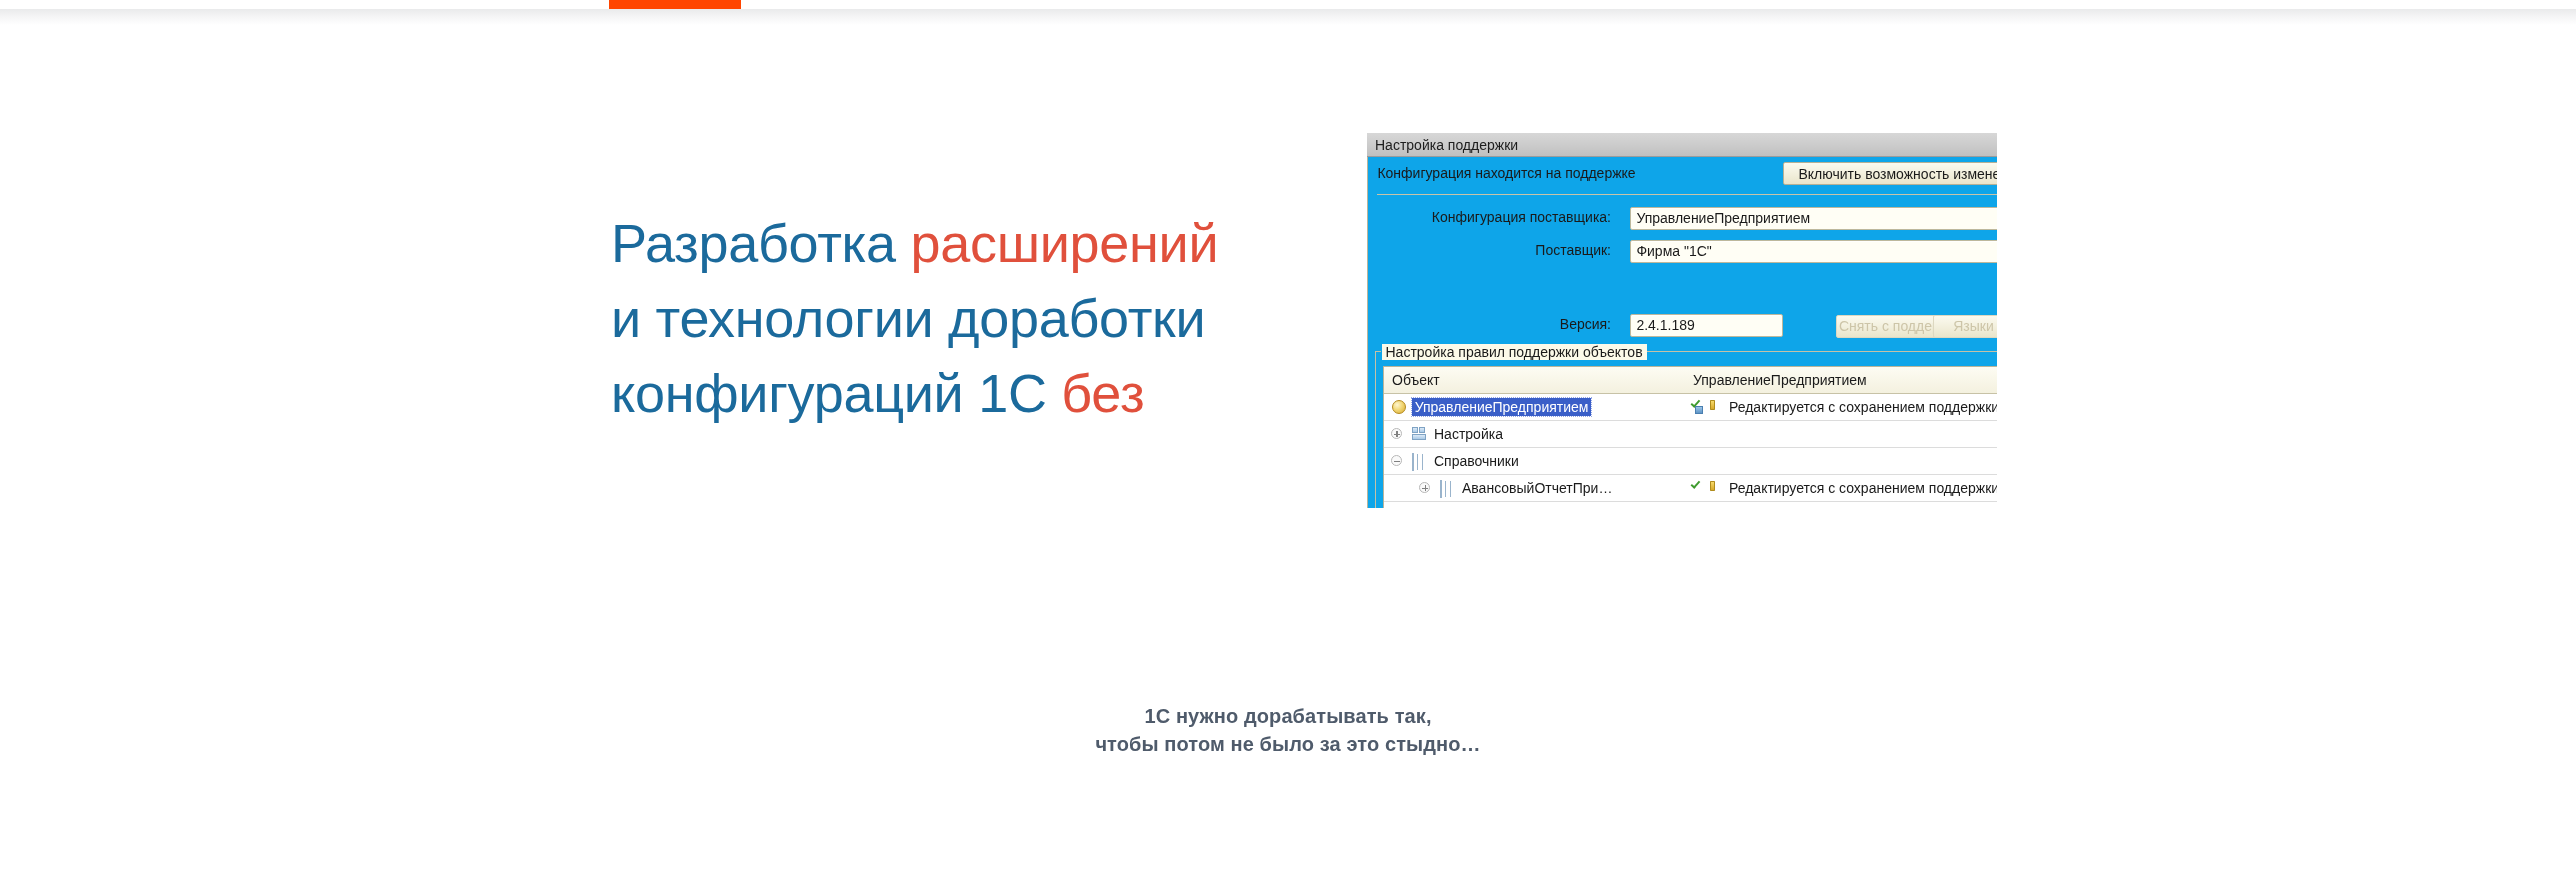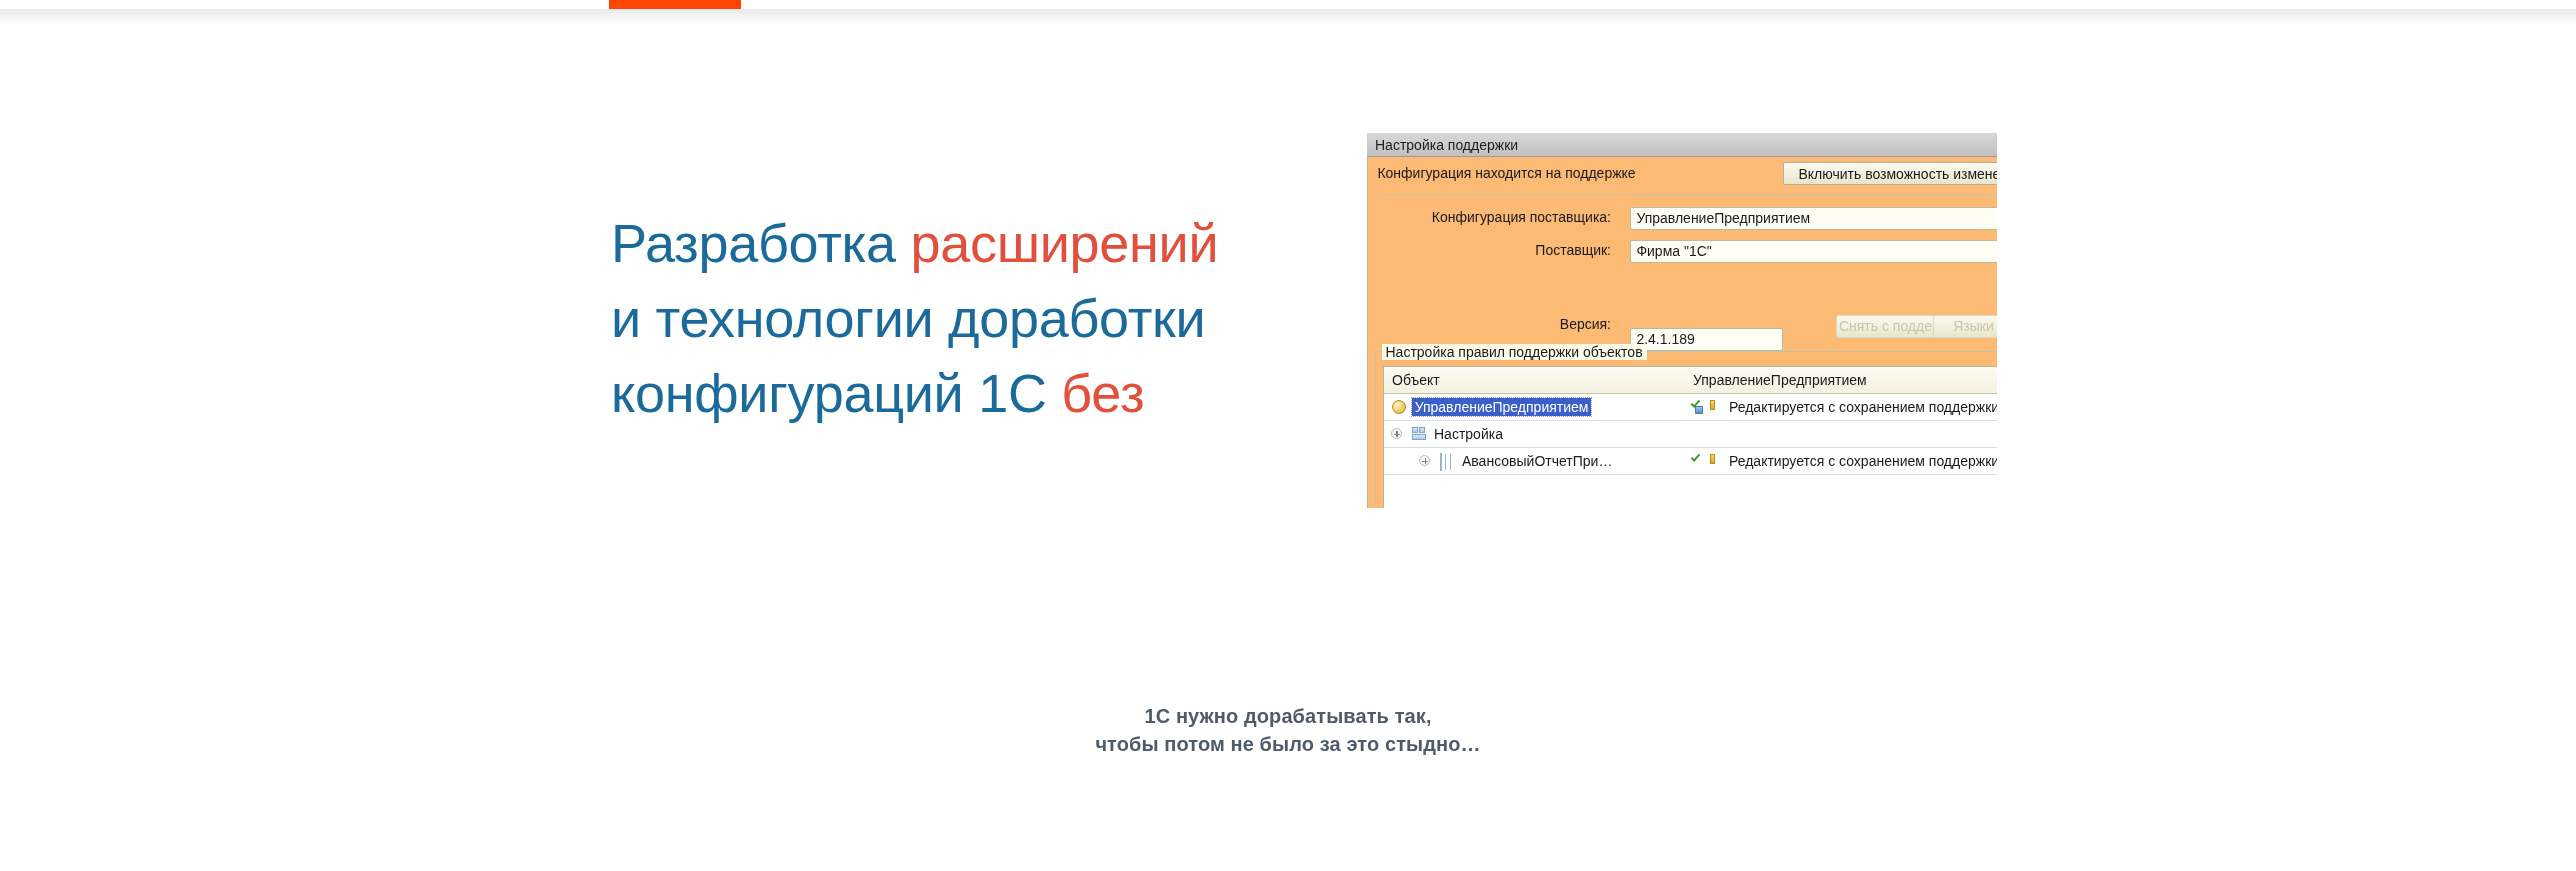--- a/index.html
+++ b/index.html
@@ -63,21 +63,21 @@
     background: linear-gradient(to bottom,#d7d7d7 0%, #cbcbcb 55%, #c0c0c0 100%);
     border-bottom: 0.7px solid #9b9b9b;
   }
   .titlebar-text {
     position: absolute; left: 8px; top: 4px;
     font-size: 14px; color: #1d1d1d; white-space: nowrap;
   }
 
   .dlg-body {
     position: absolute; left: 0; top: 23.5px; width: 794px; height: 488px;
-    background: #fdba74;
+    background: #0ea5e9;
     border-left: 0.7px solid #b9b59a;
     border-right: 0.7px solid #b9b59a;
   }
 
   .status-row { position: absolute; left: 9.4px; top: 8px; white-space: nowrap; font-size: 14px; color:#1a1a1a; }
 
   .btn {
     position: absolute;
     background: linear-gradient(to bottom,#fbfaef 0%, #f2efdc 55%, #e9e5cb 100%);
     border: 0.7px solid #b5b095;
@@ -108,21 +108,21 @@
     box-shadow: inset 0 0.7px 0 #fff;
     font-size: 14px; color:#1a1a1a;
     padding: 2.7px 5.4px;
     white-space: nowrap; overflow: hidden;
   }
   .row-conf { left: 262px; top: 50px; }
   .row-conf .field-input { width: 528px; }
   .row-supp { left: 262px; top: 83px; }
   .row-supp .field-input { width: 528px; }
   .row-ver  { left: 262px; top: 157px; }
-  .row-ver  .field-input { width: 153px; margin-top: 14px; }
+  .row-ver  .field-input { width: 153px; }
 
   
   .groupbox {
     position: absolute; left: 6.7px; top: 194px; width: 780px; height: 289px;
     border: 0.7px solid #c6c1a6; border-top: none;
   }
   .groupbox-label {
     position: absolute; left: 13.5px; top: 187px;
     background: #fcfae9; padding: 0 4px;
     font-size: 14px; color:#1a1a1a; white-space: nowrap;
@@ -292,20 +292,25 @@
             </span>
           </div>
 
 
           <div class="trow">
             <span class="expander plus" style="left:6.7px;"></span>
             <span class="node-icon ic-const" style="left:28px;"><i class="b1"></i><i class="b2"></i><i class="b3"></i></span>
             <span class="node-label" style="left:50px;">Настройка</span>
           </div>
 
+          <div class="trow">
+            <span class="expander" style="left:6.7px;"></span>
+            <span class="node-icon ic-cat" style="left:28px;"><span class="top"></span><span class="v1"></span><span class="v2"></span></span>
+            <span class="node-label" style="left:50px;">Справочники</span>
+          </div>
 
           <div class="trow">
             <span class="expander plus" style="left:35px;"></span>
             <span class="node-icon ic-cat" style="left:56px;"><span class="top"></span><span class="v1"></span><span class="v2"></span></span>
             <span class="node-label" style="left:78px;">АвансовыйОтчетПри…</span>
             <span class="cfg-cell">
               <span class="tick">
                   <span class="chk"></span>
                 </span>
               <span class="pencil"></span>

